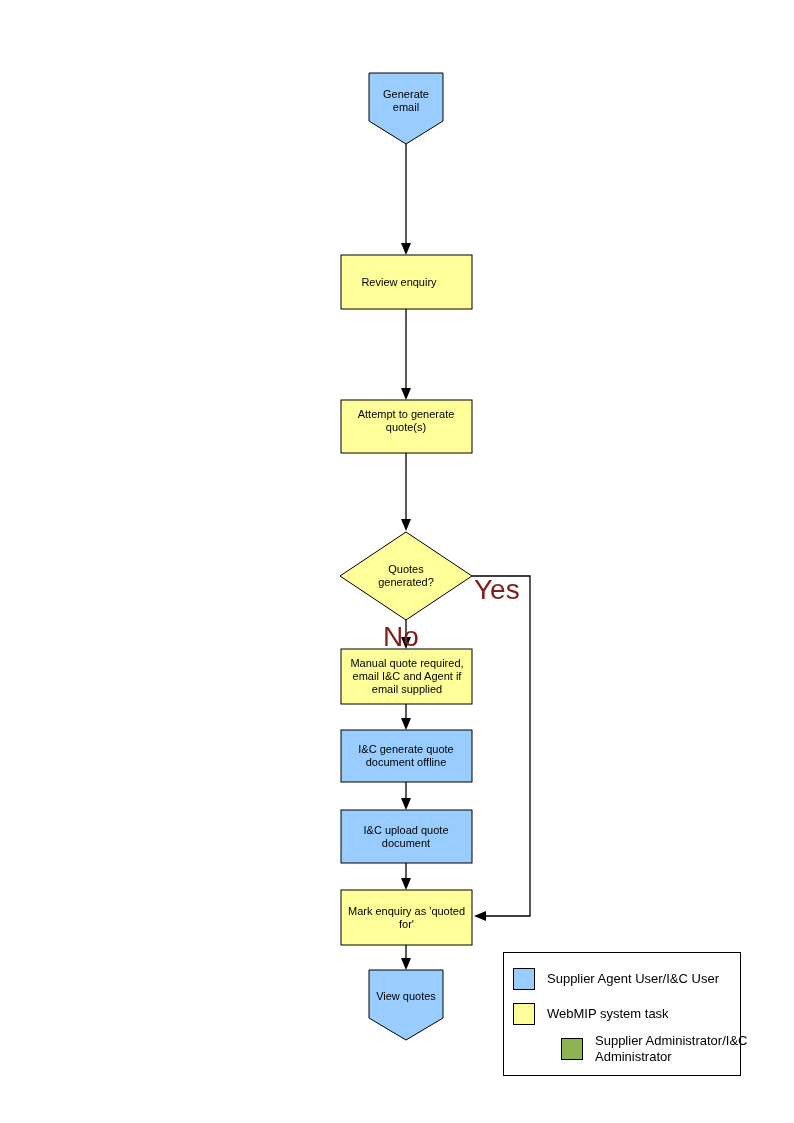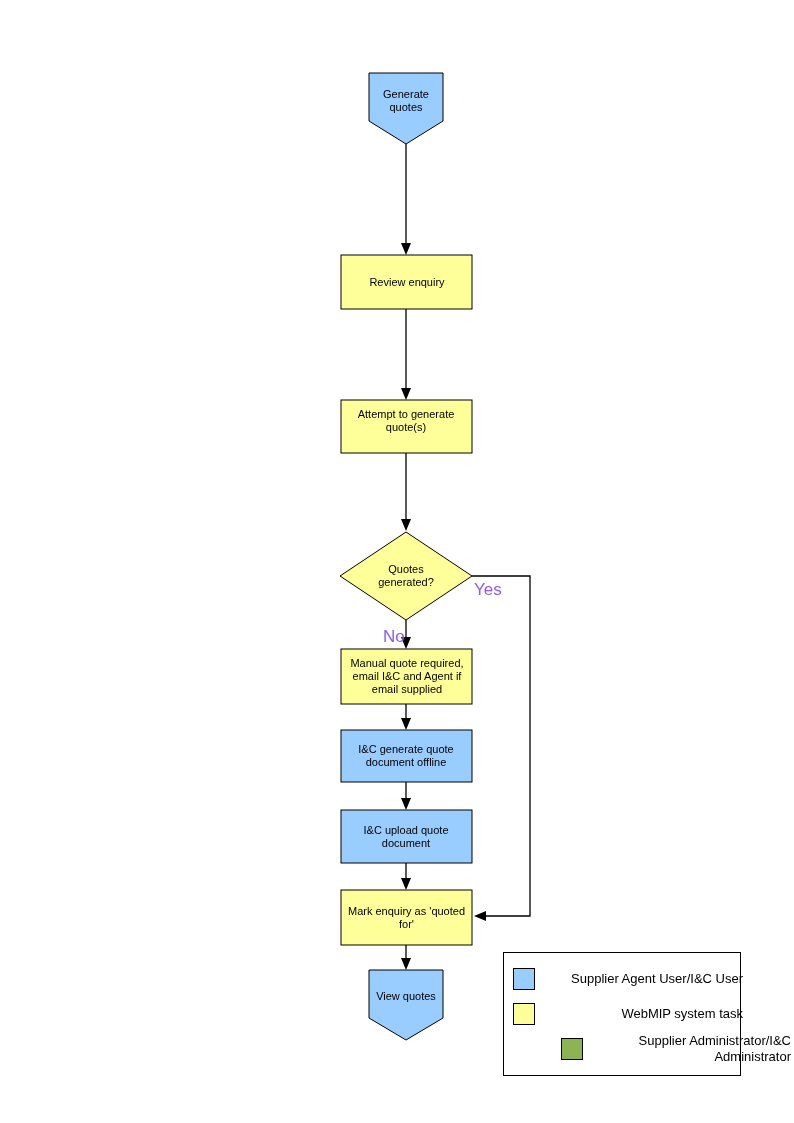--- a/index.html
+++ b/index.html
@@ -21,42 +21,41 @@
     display: flex;
     align-items: center;
     justify-content: center;
     text-align: center;
     font-size: 11px;
     line-height: 13px;
     color: #000;
   }
   .branch-label {
     position: absolute;
-    font-size: 17px;
+    font-size: 28px;
     line-height: 22px;
-    color: #8b5cf6;
+    color: #7f1d1d;
     white-space: nowrap;
   }
   .legend {
     position: absolute;
     left: 503px;
     top: 952px;
     width: 238px;
     height: 124px;
     border: 1px solid #000;
     background: #ffffff;
     box-sizing: border-box;
   }
   .legend-row {
     position: absolute;
     left: 9px;
     display: flex;
     align-items: center;
     gap: 12px;
-    text-align: right;
   }
   .legend-row.row-1 { top: 15px; }
   .legend-row.row-2 { top: 50px; }
   .legend-row.row-3 { top: 80px; padding-left: 48px; }
   .swatch {
     width: 20px;
     height: 20px;
     border: 1px solid #000;
     flex: 0 0 auto;
     box-sizing: content-box;
@@ -104,23 +103,23 @@
       <rect x="341" y="400" width="131" height="53" fill="#FFFF99"></rect>
       <polygon points="406,532 472,576 406,620 340,576" fill="#FFFF99"></polygon>
       <rect x="341" y="649" width="131" height="55" fill="#FFFF99"></rect>
       <rect x="341" y="730" width="131" height="52" fill="#99CCFF"></rect>
       <rect x="341" y="810" width="131" height="53" fill="#99CCFF"></rect>
       <rect x="341" y="890" width="131" height="55" fill="#FFFF99"></rect>
       <polygon points="369,970 443,970 443,1018 406,1040 369,1018" fill="#99CCFF"></polygon>
     </g>
   </svg>
 
-  <div class="node-label" style="left:369px; top:74px; width:74px; height:54px;">Generate quotes</div>
+  <div class="node-label" style="left:369px; top:74px; width:74px; height:54px;">Generate email</div>
 
-  <div class="node-label" style="left:342px; top:255px; width:130px; height:54px;">Review enquiry</div>
+  <div class="node-label" style="left:334px; top:255px; width:130px; height:54px;">Review enquiry</div>
 
   <div class="node-label" style="left:351px; top:400px; width:110px; height:41px;">Attempt to generate quote(s)</div>
 
   <div class="node-label" style="left:366px; top:532px; width:80px; height:88px;">Quotes generated?</div>
 
   <div class="node-label" style="left:351px; top:730px; width:110px; height:52px;">I&amp;C generate quote document offline</div>
 
   <div class="node-label" style="left:348px; top:649px; width:118px; height:55px;">Manual quote required, email I&amp;C and Agent if email supplied</div>
 
   <div class="node-label" style="left:351px; top:810px; width:110px; height:53px;">I&amp;C upload quote document</div>

